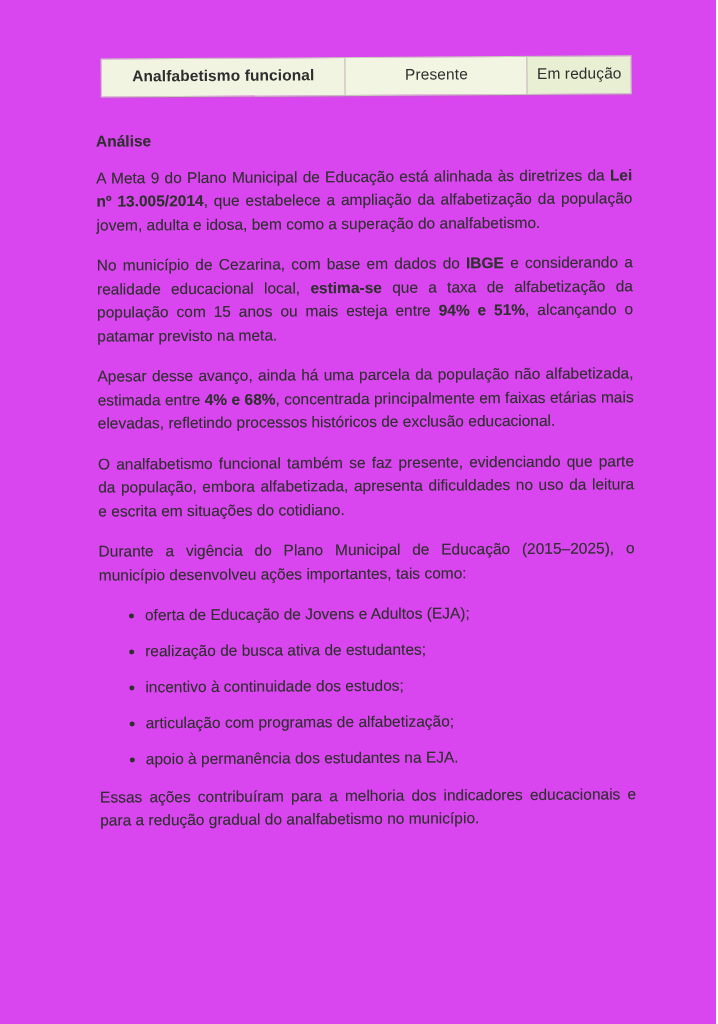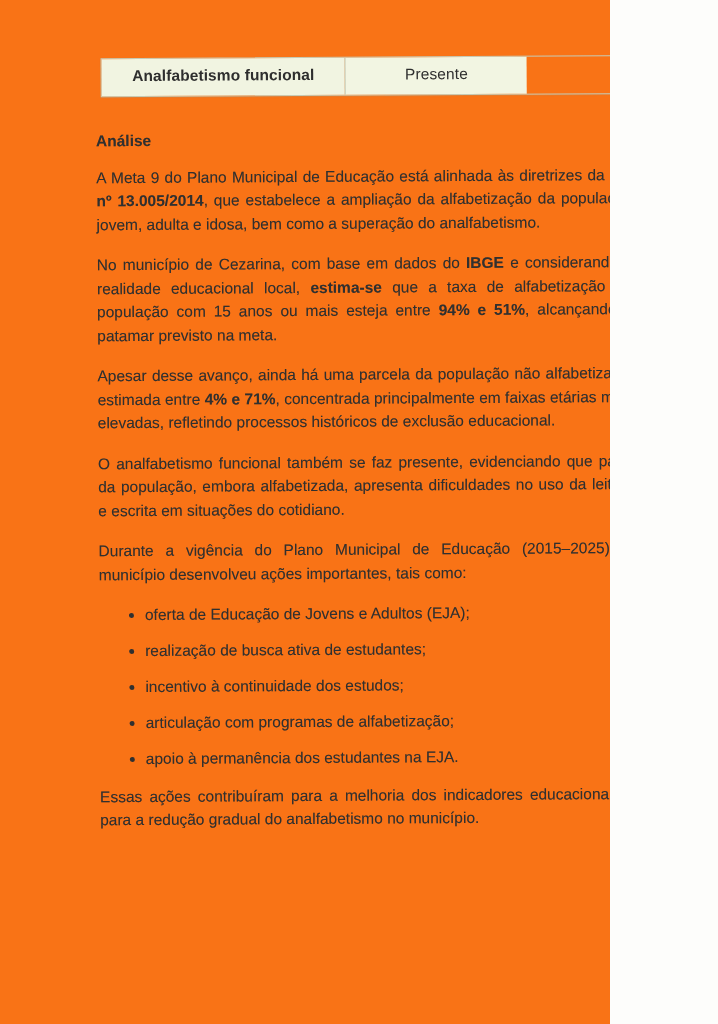--- a/index.html
+++ b/index.html
@@ -10,24 +10,24 @@
     padding:0;
   }
   body{
     width:718px;
     height:1024px;
     background:#fdfdfb;
     font-family:"Liberation Sans","DejaVu Sans",sans-serif;
   }
   .page{
     position:relative;
-    width:610px;
+    width:716px;
     height:1024px;
     overflow:hidden;
-    background:#f97316;
+    background:#d946ef;
     color:#2e2e2e;
   }
   
   .tilt{
     position:absolute;
     inset:0;
     transform:rotate(-0.35deg);
     transform-origin:50% 45%;
   }
   .status-table{
@@ -96,27 +96,28 @@
 </style>
 </head>
 <body>
 
 <div class="page">
   <div class="tilt">
 
     <div class="status-table">
       <div class="cell cell-0" style="background: rgb(241, 244, 225); font-weight: 700;">Analfabetismo funcional</div>
       <div class="cell cell-1" style="background: rgb(242, 245, 226); font-weight: 400;">Presente</div>
+      <div class="cell cell-2" style="background: rgb(233, 239, 211); font-weight: 400;">Em redução</div>
     </div>
 
     <div class="doc-body">
         <h3 class="heading">Análise</h3>
         <p><span>A Meta 9 do Plano Municipal de Educação está alinhada às diretrizes da </span><strong>Lei nº 13.005/2014</strong><span>, que estabelece a ampliação da alfabetização da população jovem, adulta e idosa, bem como a superação do analfabetismo.</span></p>
         <p><span>No município de Cezarina, com base em dados do </span><strong>IBGE</strong><span> e considerando a realidade educacional local, </span><strong>estima-se</strong><span> que a taxa de alfabetização da população com 15 anos ou mais esteja entre </span><strong>94% e 51%</strong><span>, alcançando o patamar previsto na meta.</span></p>
-        <p><span>Apesar desse avanço, ainda há uma parcela da população não alfabetizada, estimada entre </span><strong>4% e 71%</strong><span>, concentrada principalmente em faixas etárias mais elevadas, refletindo processos históricos de exclusão educacional.</span></p>
+        <p><span>Apesar desse avanço, ainda há uma parcela da população não alfabetizada, estimada entre </span><strong>4% e 68%</strong><span>, concentrada principalmente em faixas etárias mais elevadas, refletindo processos históricos de exclusão educacional.</span></p>
         <p><span>O analfabetismo funcional também se faz presente, evidenciando que parte da população, embora alfabetizada, apresenta dificuldades no uso da leitura e escrita em situações do cotidiano.</span></p>
         <p><span>Durante a vigência do Plano Municipal de Educação (2015–2025), o município desenvolveu ações importantes, tais como:</span></p>
         <ul>
           <li>oferta de Educação de Jovens e Adultos (EJA);</li>
           <li>realização de busca ativa de estudantes;</li>
           <li>incentivo à continuidade dos estudos;</li>
           <li>articulação com programas de alfabetização;</li>
           <li>apoio à permanência dos estudantes na EJA.</li>
         </ul>
         <p><span>Essas ações contribuíram para a melhoria dos indicadores educacionais e para a redução gradual do analfabetismo no município.</span></p>

